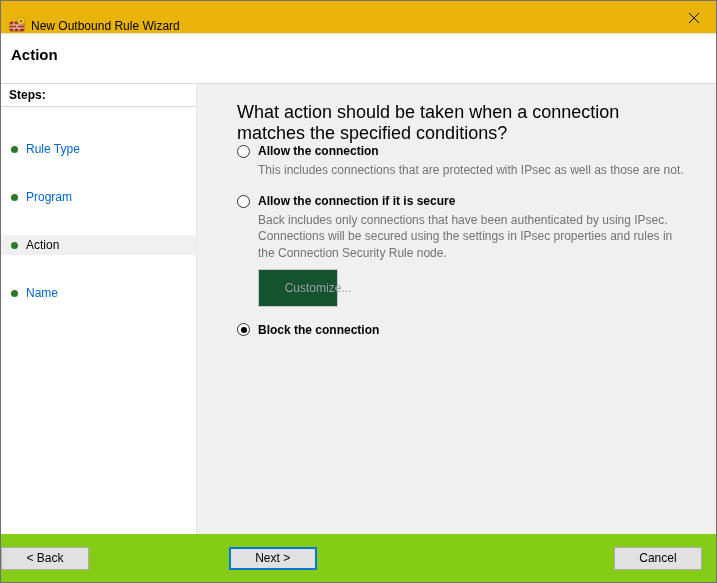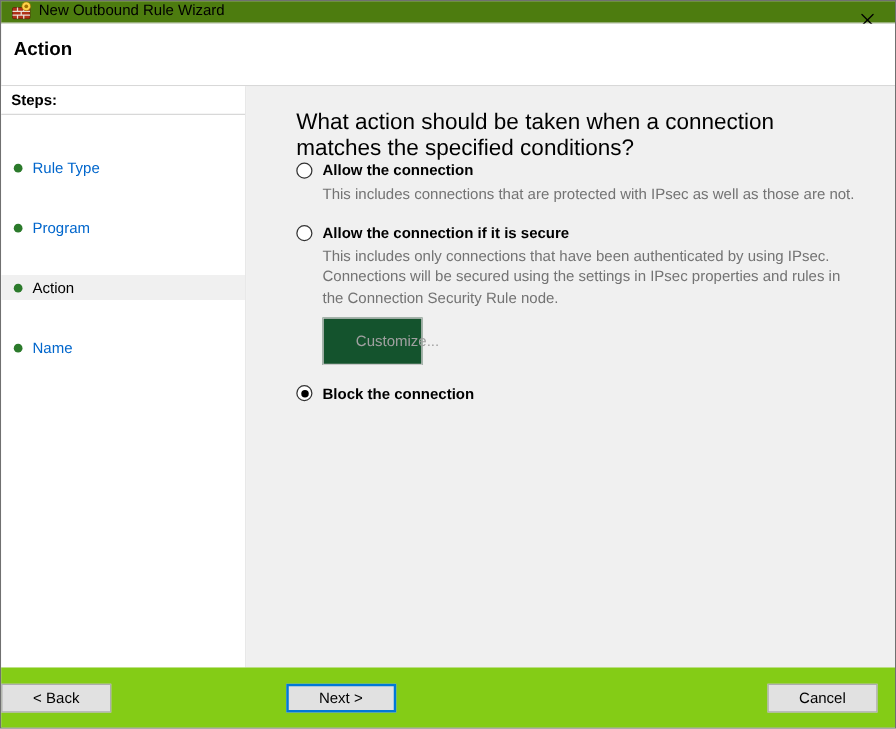--- a/index.html
+++ b/index.html
@@ -14,25 +14,25 @@
     width: 717px;
     height: 583px;
     border: 1px solid #707070;
     background: #f0f0f0;
     display: flex;
     flex-direction: column;
     position: relative;
   }
   
   .titlebar {
-    height: 18px;
-    background: #4d7c0f;
+    height: 33px;
+    background: #eab308;
     border-bottom: 1px solid #e0e0e0;
     display: flex;
-    align-items: flex-start;
+    align-items: flex-end;
     padding: 0 0 0 8px;
   }
   .titlebar .app-icon {
     width: 16px; height: 16px;
     margin-right: 6px;
   }
   .titlebar .title {
     flex: 1;
     font-size: 12px;
     color: #000;
@@ -258,21 +258,21 @@
           <span class="option-title">Allow the connection</span>
         </div>
         <div class="option-desc">This includes connections that are protected with IPsec as well as those are not.</div>
       </div>
 
       <div class="option">
         <div class="option-row">
           <span class="radio"></span>
           <span class="option-title">Allow the connection if it is secure</span>
         </div>
-        <div class="option-desc">This includes only connections that have been authenticated by using IPsec.  Connections will be secured using the settings in IPsec properties and rules in the Connection Security Rule node.</div>
+        <div class="option-desc">Back includes only connections that have been authenticated by using IPsec.  Connections will be secured using the settings in IPsec properties and rules in the Connection Security Rule node.</div>
         <div class="customize-btn">Customize...</div>
       </div>
 
       <div class="option">
         <div class="option-row">
           <span class="radio checked"></span>
           <span class="option-title">Block the connection</span>
         </div>
       </div>
 

